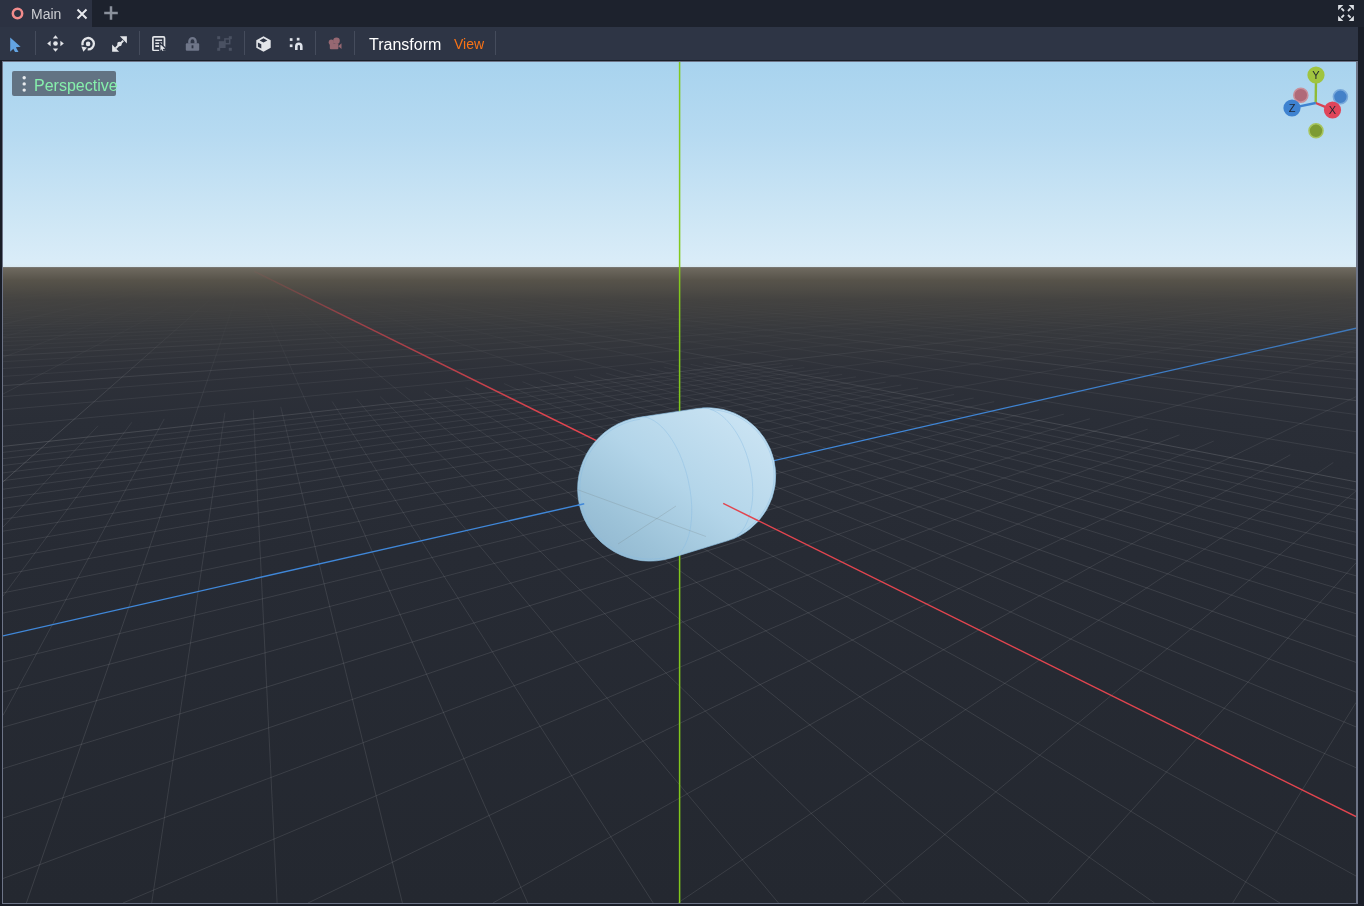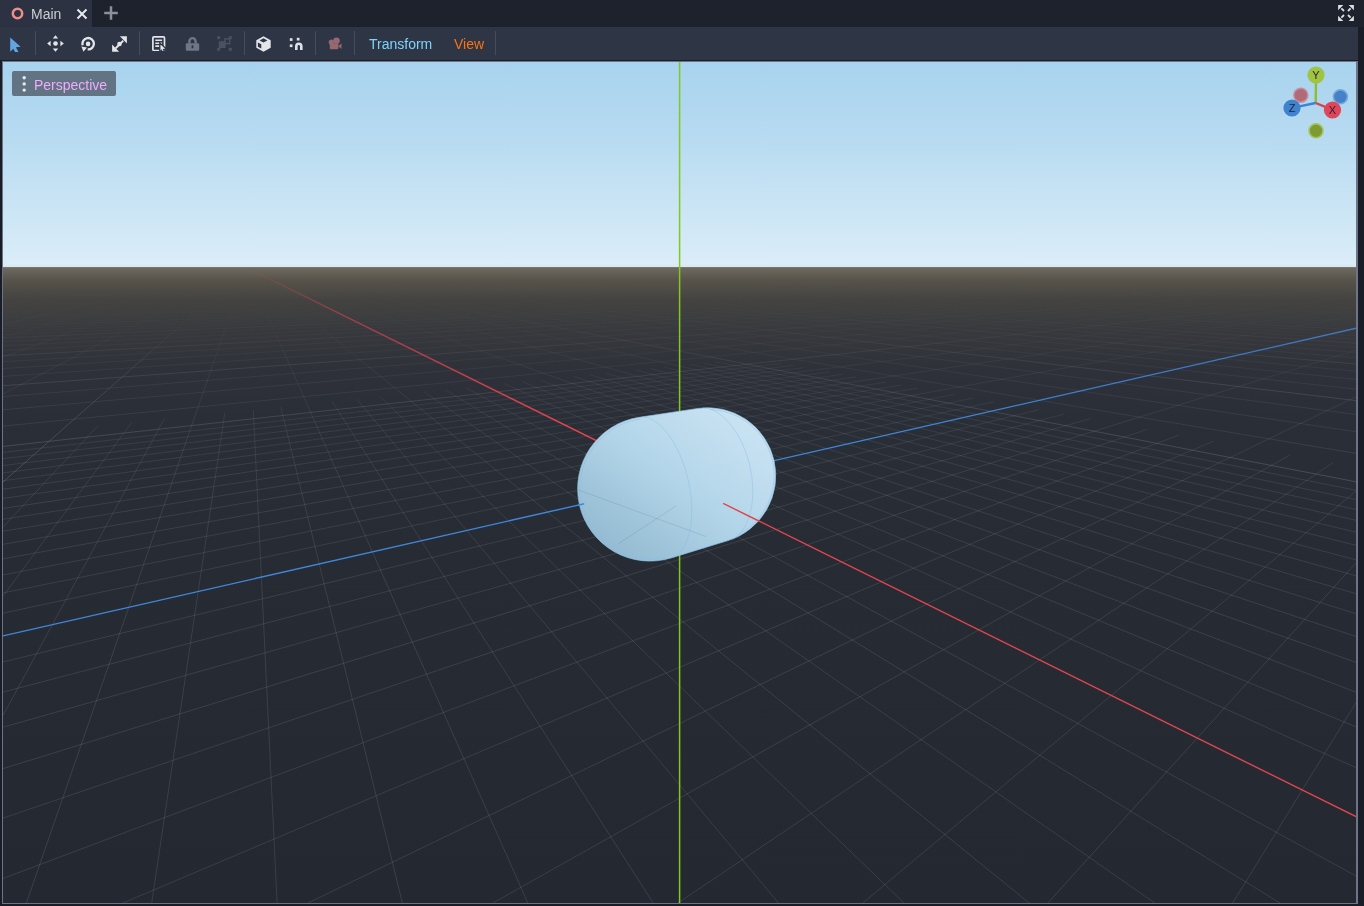--- a/index.html
+++ b/index.html
@@ -98,21 +98,21 @@
         <rect x="2.8" y="7.6" width="8.6" height="5.7" rx="1"></rect>
         <path d="M11.2 10.2 L14.5 7.2 L14.5 13 Z"></path>
       </g>
     </svg>
 <div style="position:absolute;left:35px;top:31px;width:1px;height:24px;background:#454c5c"></div>
     <div style="position:absolute;left:139px;top:31px;width:1px;height:24px;background:#454c5c"></div>
     <div style="position:absolute;left:244px;top:31px;width:1px;height:24px;background:#454c5c"></div>
     <div style="position:absolute;left:315px;top:31px;width:1px;height:24px;background:#454c5c"></div>
     <div style="position:absolute;left:354px;top:31px;width:1px;height:24px;background:#454c5c"></div>
     <div style="position:absolute;left:495px;top:31px;width:1px;height:24px;background:#454c5c"></div>
-<div style="position:absolute;left:369px;top:36px;font-size:14px;color:#7dd3fc">Transform</div>
+<div style="position:absolute;left:369px;top:36px;font-size:16px;color:#ffffff">Transform</div>
 <div style="position:absolute;left:454px;top:36px;font-size:14px;color:#f97316">View</div>
 <div style="position:absolute;left:2px;top:61px;width:1356px;height:843px;border:1px solid #6d7487;border-bottom-width:2px;border-right-width:2px"></div>
 <svg width="1353" height="841" viewBox="3 62 1353 841" style="position:absolute;left:3px;top:62px" xmlns="http://www.w3.org/2000/svg">
 <defs>
 <linearGradient id="sky" x1="0" y1="62" x2="0" y2="267.5" gradientUnits="userSpaceOnUse">
 <stop offset="0" stop-color="#a8d3ee"></stop>
           <stop offset="0.35" stop-color="#b6daf1"></stop>
 <stop offset="0.75" stop-color="#cde6f5"></stop>
           <stop offset="0.96" stop-color="#d9ecf8"></stop>
 <stop offset="1" stop-color="#dceef8"></stop>
@@ -189,21 +189,21 @@
 <line x1="584.2" y1="503.8" x2="577.9" y2="505.3" stroke="#3f87d9" stroke-width="1.4"></line>
 </svg>
 <div style="position:absolute;left:12px;top:71px;width:104px;height:25px;background:rgba(93,108,123,0.93);border-radius:2px"></div>
 <svg width="8" height="20" viewBox="0 0 8 20" style="position:absolute;left:21px;top:74px" xmlns="http://www.w3.org/2000/svg">
       <g fill="#e8ebee">
         <circle cx="3.2" cy="3.7" r="1.7"></circle>
         <circle cx="3.2" cy="9.9" r="1.7"></circle>
         <circle cx="3.2" cy="16.1" r="1.7"></circle>
       </g>
     </svg>
-<div style="position:absolute;left:34px;top:76.5px;color:#f0abfc;font-size:14px">Perspective</div>
+<div style="position:absolute;left:34px;top:76.5px;color:#86efac;font-size:16px">Perspective</div>
 <svg width="96" height="92" viewBox="1268 56 96 92" style="position:absolute;left:1268px;top:56px" xmlns="http://www.w3.org/2000/svg">
 <line x1="1315.7" y1="103" x2="1316" y2="80" stroke="#8fbb35" stroke-width="2.4"></line>
 <line x1="1315.7" y1="103" x2="1327" y2="107.6" stroke="#d84353" stroke-width="2.4"></line>
 <line x1="1315.7" y1="103" x2="1297" y2="106.9" stroke="#3e82d0" stroke-width="2.4"></line>
 <circle cx="1300.8" cy="95.2" r="7" fill="#b06a78" stroke="#c9909b" stroke-width="1.6"></circle>
 <circle cx="1340.4" cy="96.8" r="7" fill="#4481c8" stroke="#79a9db" stroke-width="1.6"></circle>
 <circle cx="1316" cy="130.8" r="7" fill="#7d9b32" stroke="#a7c55e" stroke-width="1.6"></circle>
 <circle cx="1316" cy="75" r="8.6" fill="#a0c43f"></circle>
 <circle cx="1292" cy="108" r="8.6" fill="#3e82d0"></circle>
 <circle cx="1332.5" cy="110" r="8.6" fill="#e0455a"></circle>

